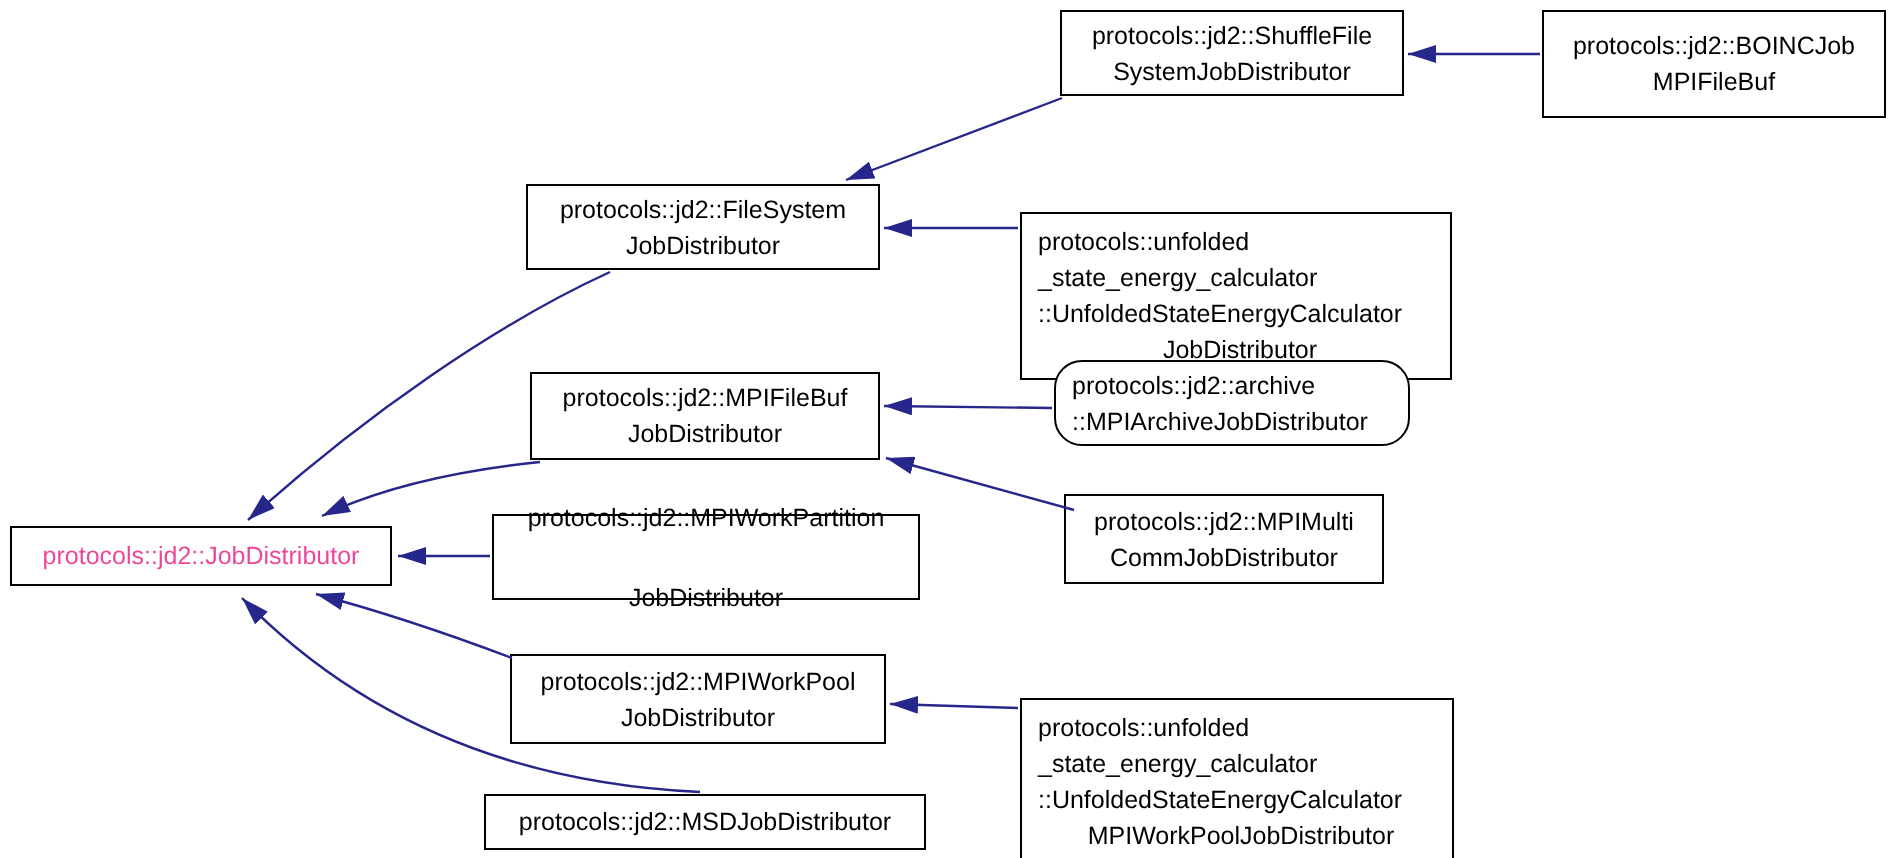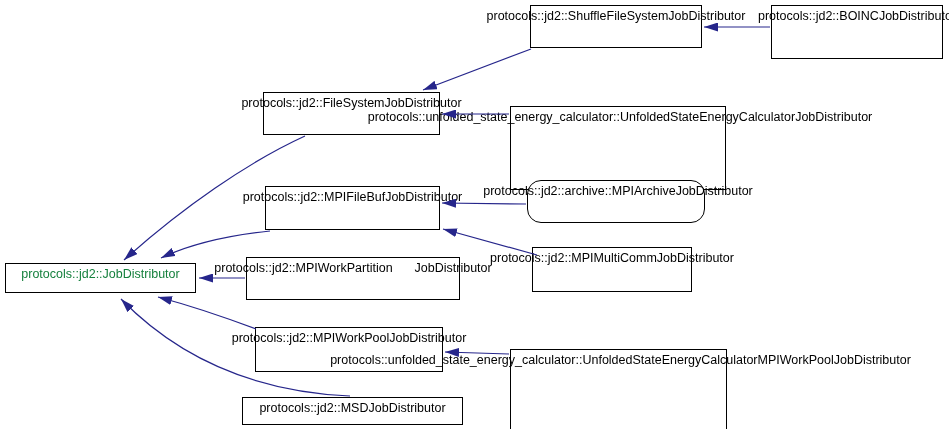--- a/index.html
+++ b/index.html
@@ -18,21 +18,21 @@
   .node {
     position: absolute;
     box-sizing: border-box;
     background: #ffffff;
     border: 1px solid #000000;
     color: #000000;
     font-size: 12.5px;
     line-height: 18px;
     white-space: nowrap;
     display: flex;
-    flex-direction: row;
+    flex-direction: column;
     justify-content: center;
     z-index: 1;
     padding: 1px 4px;
   }
   .node .line {
     display: block;
     width: 100%;
   }
   .node.center { text-align: center; }
   .node.left { text-align: left; padding-left: 8px; padding-right: 4px; border-radius: 14px; }
@@ -65,21 +65,21 @@
       <path d="M245,278 L199,278" class="edge" stroke="#26268b" marker-end="url(#arrow)"></path>
       <path d="M256,329 Q203,309 158,297" class="edge" stroke="#26268b" marker-end="url(#arrow)"></path>
       <path d="M350,396 C285,393 195,375 121,299" class="edge" stroke="#26268b" marker-end="url(#arrow)"></path>
       <path d="M531,49 L423,90" class="edge" stroke="#26268b" marker-end="url(#arrow)"></path>
       <path d="M509,114 L442,114" class="edge" stroke="#26268b" marker-end="url(#arrow)"></path>
       <path d="M526,204 L442,203" class="edge" stroke="#26268b" marker-end="url(#arrow)"></path>
       <path d="M537,255 L443,229" class="edge" stroke="#26268b" marker-end="url(#arrow)"></path>
       <path d="M509,354 L445,352" class="edge" stroke="#26268b" marker-end="url(#arrow)"></path>
       <path d="M770,27 L704,27" class="edge" stroke="#26268b" marker-end="url(#arrow)"></path>
     </svg>
-<div class="node center" style="left: 5px; top: 263px; width: 191px; height: 30px; background: rgb(255, 255, 255); border-color: rgb(0, 0, 0); color: #15803d;">
+<div class="node center" style="left: 5px; top: 263px; width: 191px; height: 30px; background: rgb(255, 255, 255); border-color: rgb(0, 0, 0); color: #ec4899;">
       <span class="line">protocols::jd2::JobDistributor</span>
     </div>
     <div class="node center" style="left: 263px; top: 92px; width: 177px; height: 43px; background: rgb(255, 255, 255); border-color: rgb(0, 0, 0); color: rgb(0, 0, 0);">
       <span class="line">protocols::jd2::FileSystem</span>
       <span class="line">JobDistributor</span>
     </div>
     <div class="node center" style="left: 265px; top: 186px; width: 175px; height: 44px; background: rgb(255, 255, 255); border-color: rgb(0, 0, 0); color: rgb(0, 0, 0);">
       <span class="line">protocols::jd2::MPIFileBuf</span>
       <span class="line">JobDistributor</span>
     </div>
@@ -113,15 +113,15 @@
       <span class="line">CommJobDistributor</span>
     </div>
     <div class="node left-last-center" style="left: 510px; top: 316px; width: 217px; height: 84px; background: rgb(255, 255, 255); border-color: rgb(0, 0, 0); color: rgb(0, 0, 0);">
       <span class="line">protocols::unfolded</span>
       <span class="line">_state_energy_calculator</span>
       <span class="line">::UnfoldedStateEnergyCalculator</span>
       <span class="line">MPIWorkPoolJobDistributor</span>
     </div>
     <div class="node center" style="left: 771px; top: 5px; width: 172px; height: 54px; background: rgb(255, 255, 255); border-color: rgb(0, 0, 0); color: rgb(0, 0, 0);">
       <span class="line">protocols::jd2::BOINCJob</span>
-      <span class="line">Distributor</span>
+      <span class="line">MPIFileBuf</span>
     </div>
   </div>
 
 </body></html>

